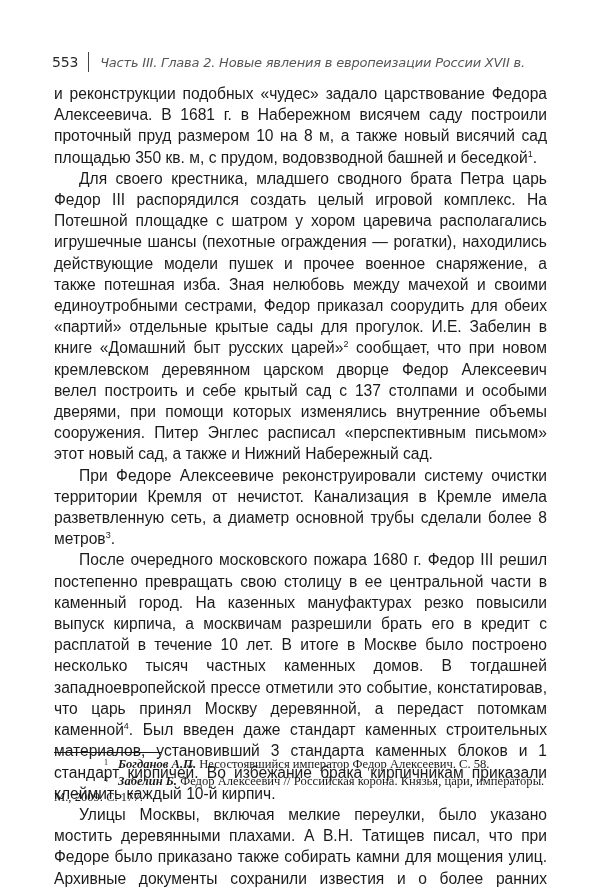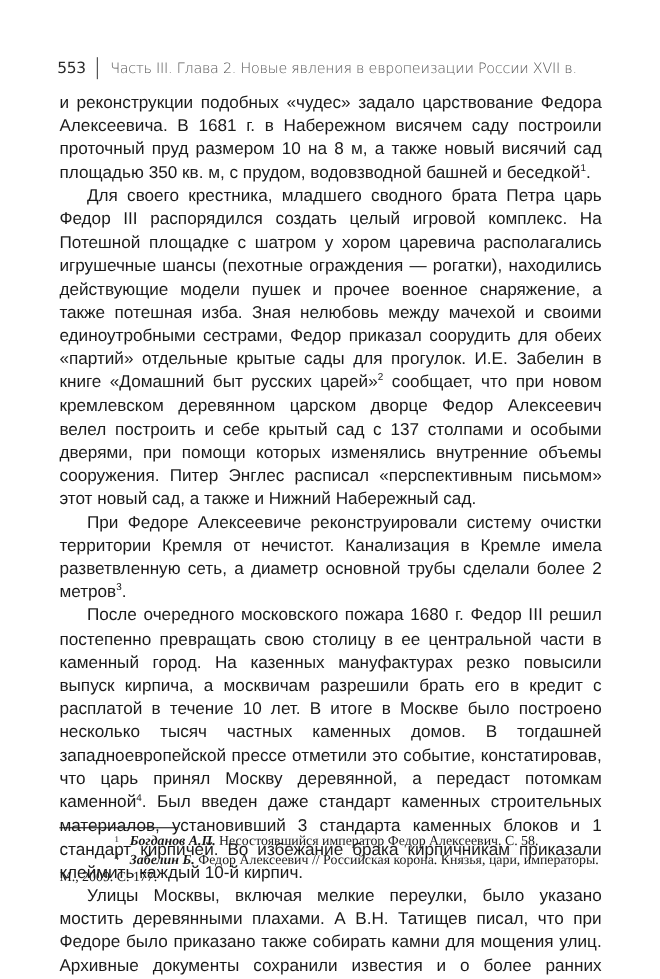--- a/index.html
+++ b/index.html
@@ -36,20 +36,21 @@
       display: inline-block;
       width: 1px;
       height: 20px;
       background: #444;
       margin: 0 11px 0 10px;
     }
     .running-title {
       color: #555;
       font-weight: 300;
       font-size: 13px;
+      font-style: italic;
     }
     .body-text {
       position: absolute;
       left: 54px;
       top: 83px;
       width: 493px;
       font-family: Liberation Sans, sans-serif;
       font-size: 15.6px;
       line-height: 21.2px;
       color: #1a1a1a;
@@ -107,21 +108,21 @@
 
 <div class="page-header">
   <span class="page-number">553</span>
   <span class="header-sep"></span>
   <span class="running-title">Часть III. Глава 2. Новые явления в европеизации России XVII в.</span>
 </div>
 
 <div class="body-text" id="body-text">
     <p class=""><span>и реконструкции подобных «чудес» задало царствование Федора Алексеевича. В 1681 г. в Набережном висячем саду построили проточный пруд размером 10 на 8 м, а также новый висячий сад площадью 350 кв. м, с прудом, водовзводной башней и беседкой</span><sup class="fn">1</sup><span>.</span></p>
     <p class="indent"><span>Для своего крестника, младшего сводного брата Петра царь Федор III распорядился создать целый игровой комплекс. На Потешной площадке с шатром у хором царевича располагались игрушечные шансы (пехотные ограждения — рогатки), находились действующие модели пушек и прочее военное снаряжение, а также потешная изба. Зная нелюбовь между мачехой и своими единоутробными сестрами, Федор приказал соорудить для обеих «партий» отдельные крытые сады для прогулок. И.Е. Забелин в книге «Домашний быт русских царей»</span><sup class="fn">2</sup><span> сообщает, что при новом кремлевском деревянном царском дворце Федор Алексеевич велел построить и себе крытый сад с 137 столпами и особыми дверями, при помощи которых изменялись внутренние объемы сооружения. Питер Энглес расписал «перспективным письмом» этот новый сад, а также и Нижний Набережный сад.</span></p>
-    <p class="indent"><span>При Федоре Алексеевиче реконструировали систему очистки территории Кремля от нечистот. Канализация в Кремле имела разветвленную сеть, а диаметр основной трубы сделали более 2 метров</span><sup class="fn">3</sup><span>.</span></p>
+    <p class="indent"><span>При Федоре Алексеевиче реконструировали систему очистки территории Кремля от нечистот. Канализация в Кремле имела разветвленную сеть, а диаметр основной трубы сделали более 8 метров</span><sup class="fn">3</sup><span>.</span></p>
     <p class="indent"><span>После очередного московского пожара 1680 г. Федор III решил постепенно превращать свою столицу в ее центральной части в каменный город. На казенных мануфактурах резко повысили выпуск кирпича, а москвичам разрешили брать его в кредит с расплатой в течение 10 лет. В итоге в Москве было построено несколько тысяч частных каменных домов. В тогдашней западноевропейской прессе отметили это событие, констатировав, что царь принял Москву деревянной, а передаст потомкам каменной</span><sup class="fn">4</sup><span>. Был введен даже стандарт каменных строительных материалов, установивший 3 стандарта каменных блоков и 1 стандарт кирпичей. Во избежание брака кирпичникам приказали клеймить каждый 10-й кирпич.</span></p>
     <p class="indent"><span>Улицы Москвы, включая мелкие переулки, было указано мостить деревянными плахами. А В.Н. Татищев писал, что при Федоре было приказано также собирать камни для мощения улиц. Архивные документы сохранили известия и о более ранних начинаниях подобного толка. В архивной коллекции Оружейной палаты значится указ дьяку Е. Стапанову времен Алексея Михайловича о сборе денег на настил в Москве деревянных мостовых (с приложением списка дворов)</span><sup class="fn">5</sup><span>.</span></p>
   </div>
 
 <div class="fn-rule"></div>
 
 <div class="footnotes" id="footnotes">
     <div class="footnote"><span class="fn-num">1</span><span class="fn-author">Богданов А.П.</span><span> Несостоявшийся император Федор Алексеевич. С. 58.</span></div>
     <div class="footnote"><span class="fn-num">4</span><span class="fn-author">Забелин Б.</span><span> Федор Алексеевич // Российская корона. Князья, цари, императоры. М., 2009. С. 177.</span></div>
   </div>

